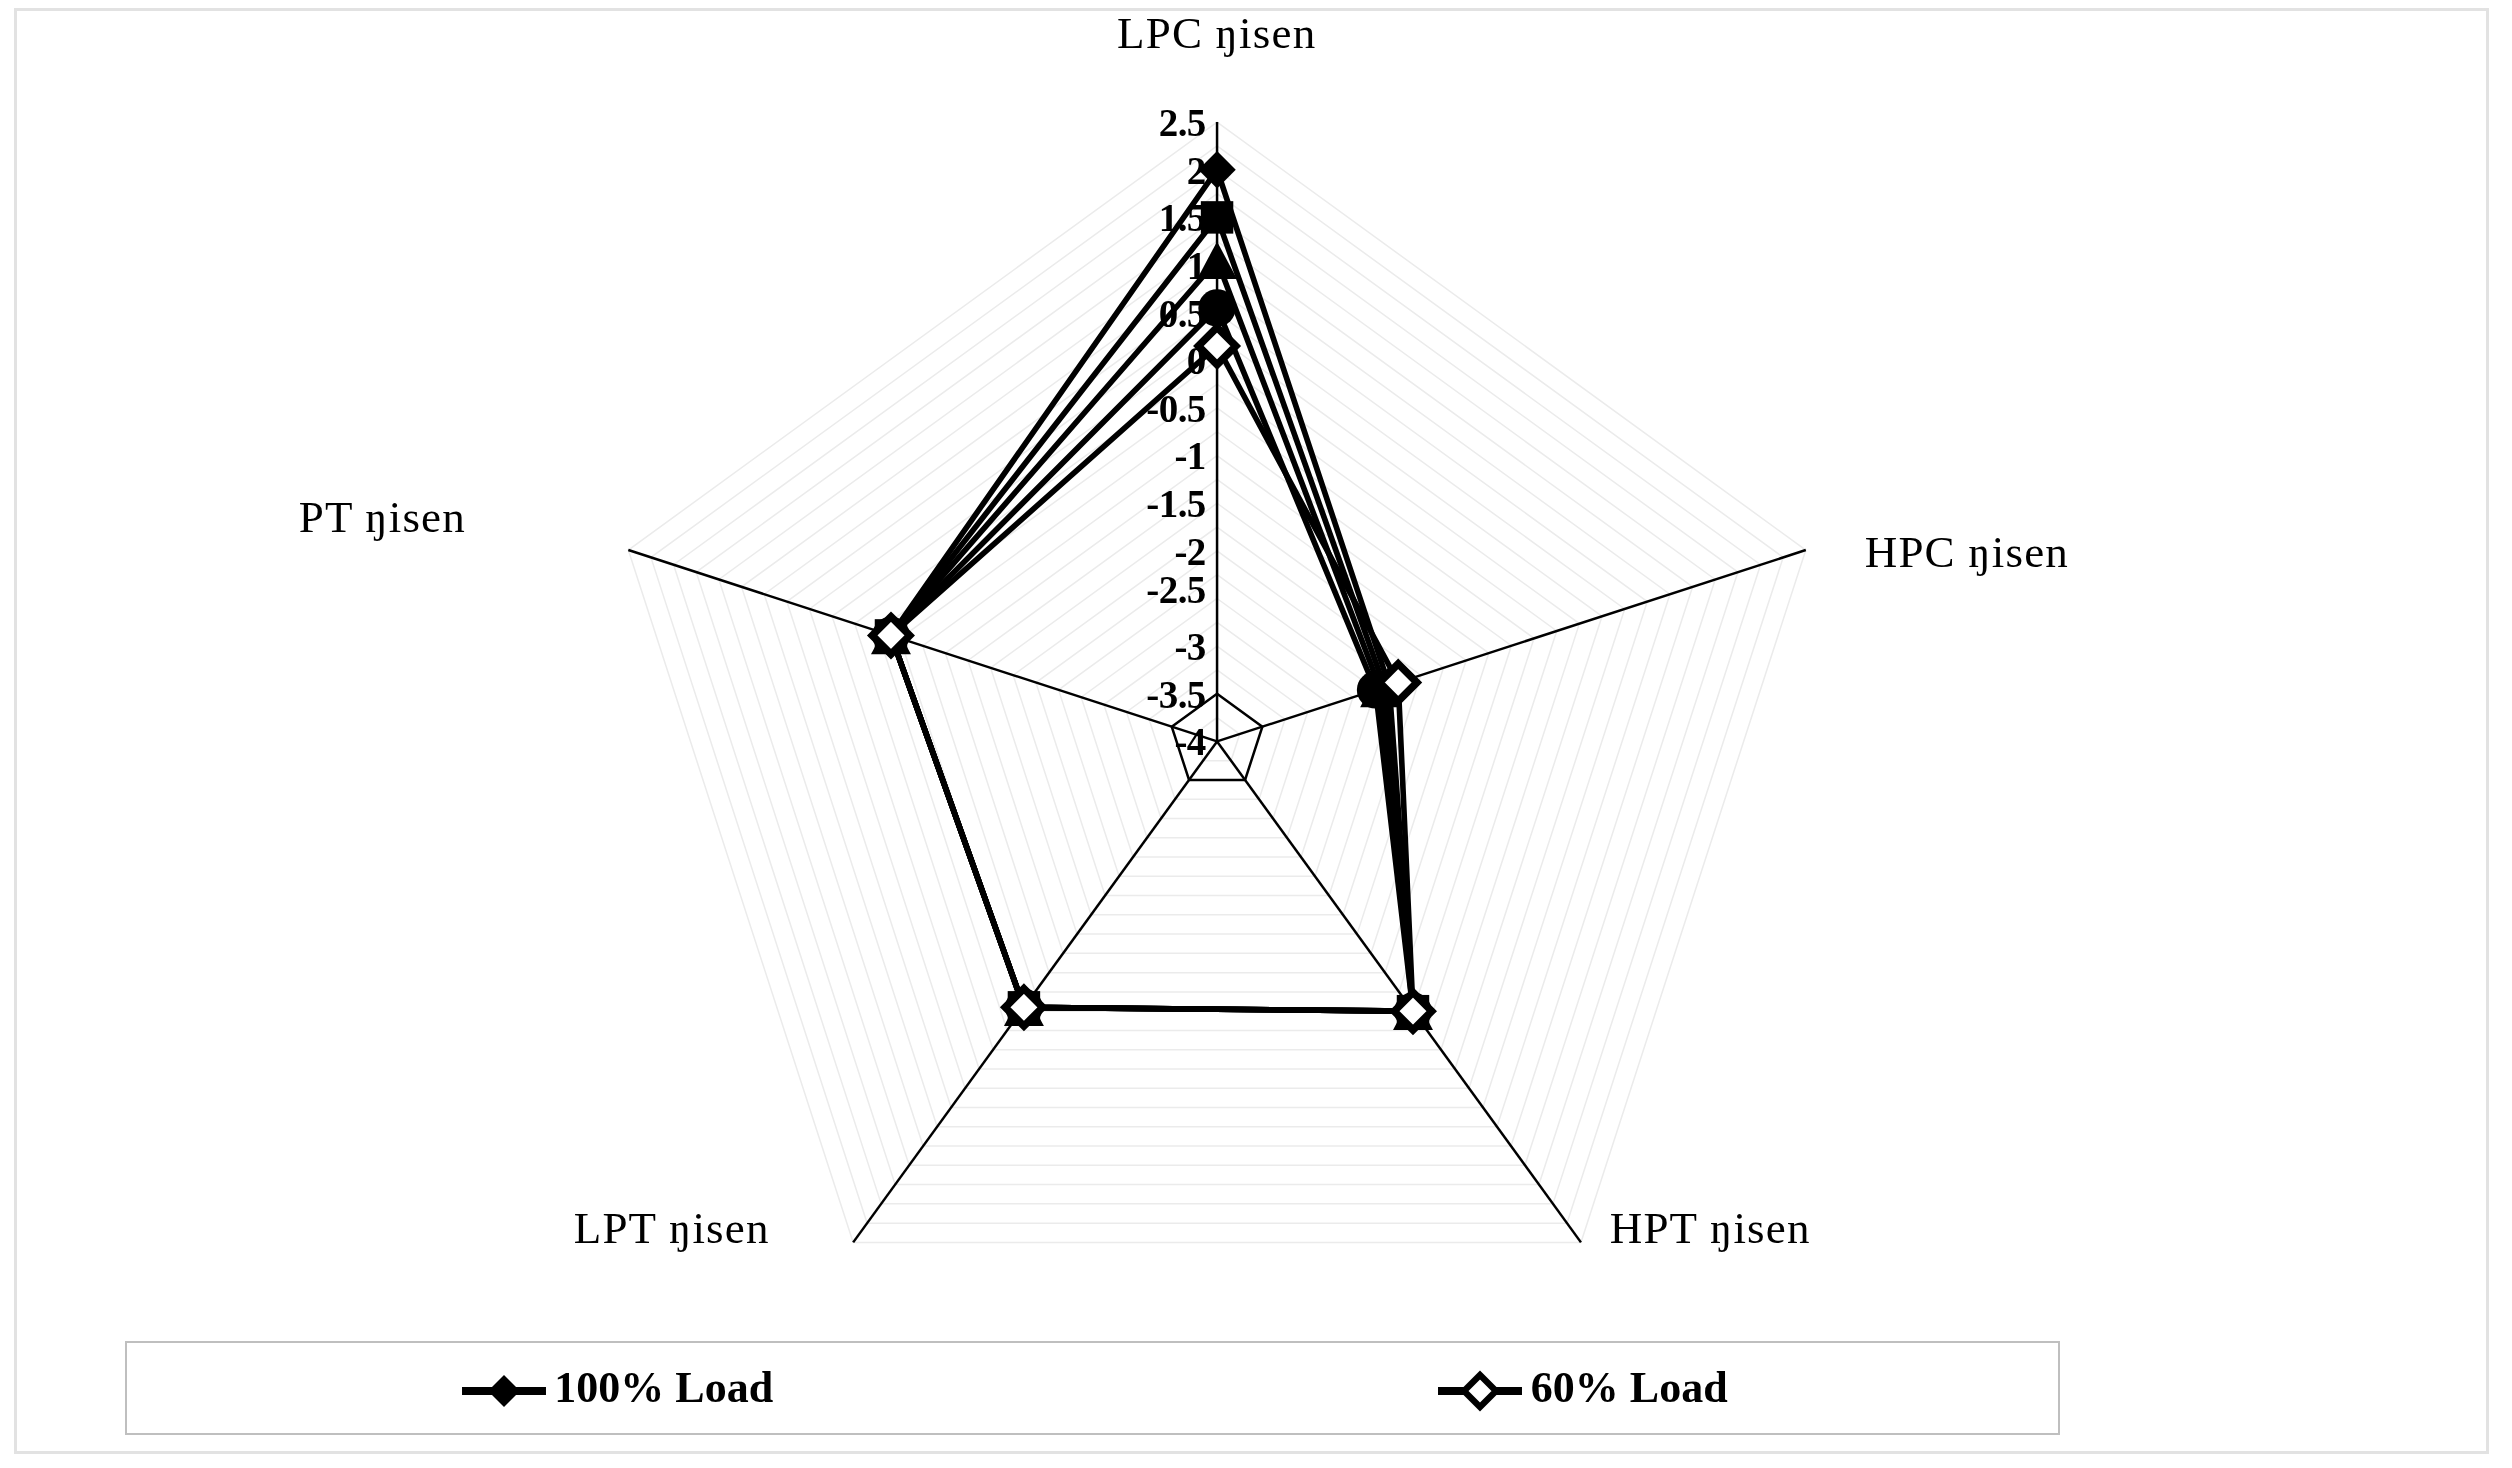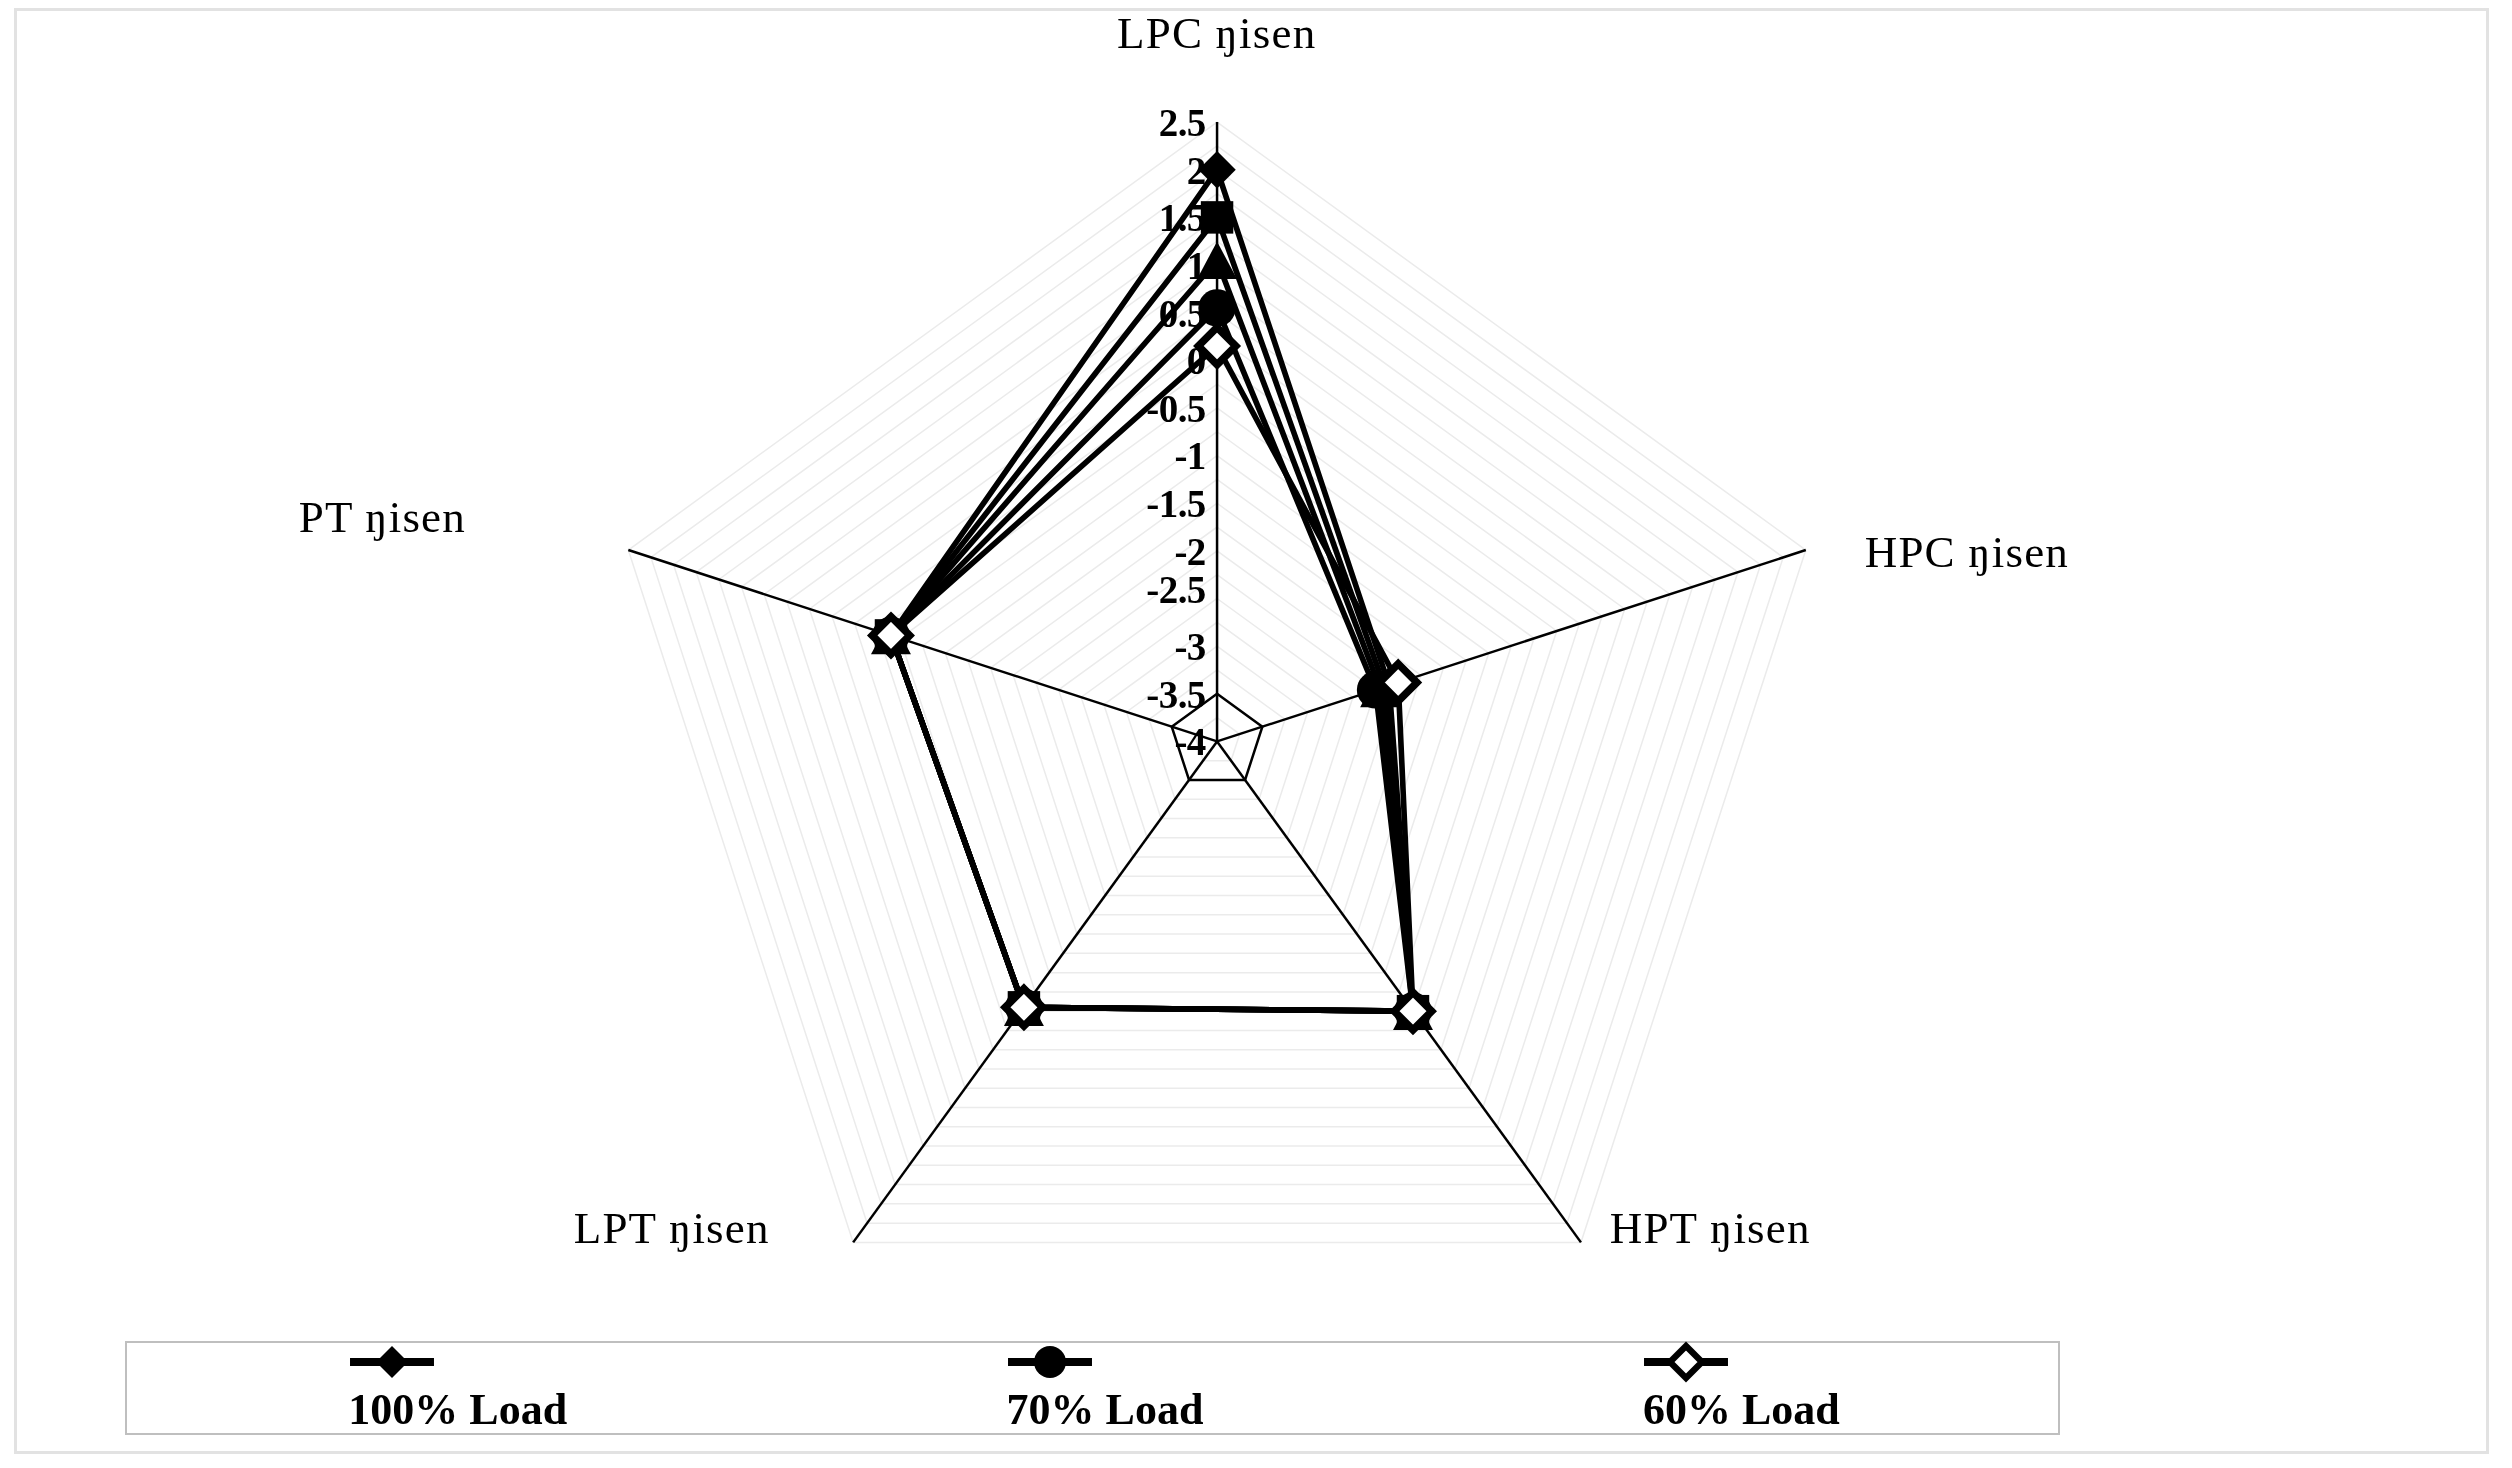--- a/index.html
+++ b/index.html
@@ -9,21 +9,21 @@
   #plot{position:absolute;left:0;top:0;width:2475px;height:1286px;}
   svg.chart{position:absolute;left:0;top:0;width:100%;height:100%;overflow:visible;}
   .axis-tick-label{position:absolute;font-size:39px;font-weight:bold;
       font-family:"Liberation Serif",serif;line-height:1;white-space:nowrap;
       text-align:right;transform:translate(-100%,-50%);letter-spacing:-0.6px;}
   .axis-name{position:absolute;font-size:45px;font-family:"Liberation Serif",serif;
       letter-spacing:1.2px;white-space:nowrap;line-height:1;}
   #legend{position:absolute;left:108px;top:1330px;width:1935px;height:94px;
       border:2.5px solid #bfbfbf;box-sizing:border-box;background:#fff;
       display:flex;align-items:center;justify-content:space-around;}
-  .legend-item{display:flex;align-items:flex-start;gap:0px;flex-direction:column;}
+  .legend-item{display:flex;align-items:flex-end;gap:0px;}
   .legend-label{font-size:44px;font-weight:bold;font-family:"Liberation Serif",serif;
       letter-spacing:0px;white-space:nowrap;margin-left:3.7px;}
   .legend-marker{width:94px;height:44px;display:block;}
 </style>
 </head>
 <body>
 
 <div id="frame">
 
   <div id="plot">
@@ -136,26 +136,19 @@
       <div class="legend-item">
         <svg class="legend-marker" viewBox="0 0 150 70">
           <line x1="8" y1="35" x2="142" y2="35" stroke="#000" stroke-width="13"></line>
           <polygon points="75,9.5 100.5,35 75,60.5 49.5,35" fill="#000"></polygon>
         </svg>
         <span class="legend-label">100% Load</span>
       </div>
       <div class="legend-item">
         <svg class="legend-marker" viewBox="0 0 150 70">
           <line x1="8" y1="35" x2="142" y2="35" stroke="#000" stroke-width="13"></line>
-          <circle cx="75" cy="35" r="25.5" fill="#000"></circle>
-        </svg>
-        <span class="legend-label">70% Load</span>
-      </div>
-      <div class="legend-item">
-        <svg class="legend-marker" viewBox="0 0 150 70">
-          <line x1="8" y1="35" x2="142" y2="35" stroke="#000" stroke-width="13"></line>
           <polygon points="75,9.5 100.5,35 75,60.5 49.5,35" fill="#fff" stroke="#000" stroke-width="10.2"></polygon>
         </svg>
         <span class="legend-label">60% Load</span>
       </div>
     </div>
 </div>
 
 
 </body></html>

